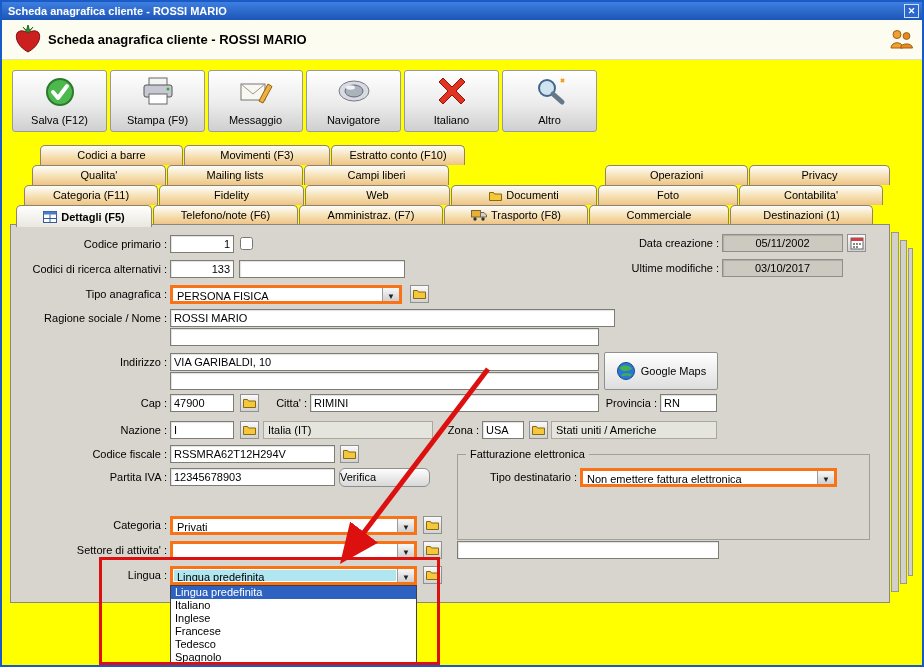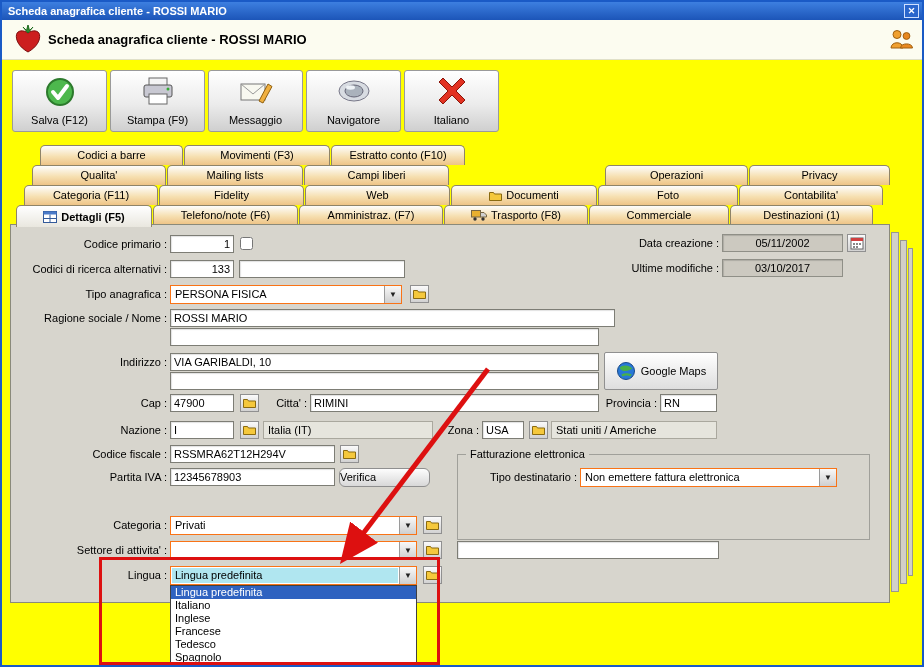--- a/index.html
+++ b/index.html
@@ -52,21 +52,21 @@
   .field { position:absolute; height:18px; background:#fff; border:1px solid #7d7d75;
     font-size:11px; padding:0 3px; z-index:4; font-family:inherit; color:#000;
     box-shadow:inset 1px 1px 1px rgba(0,0,0,0.12); }
   .field.num { text-align:right; }
   .cb { position:absolute; width:13px; height:13px; z-index:4; }
   .ro-box { position:absolute; height:18px; background:#ccc9c0; border:1px solid #8f8f87;
     font-size:11px; text-align:center; line-height:16px; z-index:4; color:#000;
     box-shadow:inset 1px 1px 1px rgba(0,0,0,0.15); }
   .desc-box { position:absolute; height:18px; background:#e6e5dd; border:1px solid #aaa89e;
     font-size:11px; line-height:16px; padding:0 4px; z-index:4; color:#000; }
-  .combo { position:absolute; height:19px; background:#fff; border:1px solid #f97316; z-index:4; }
+  .combo { position:absolute; height:19px; background:#fff; border:3px solid #f97316; z-index:4; }
   .combo .sel { position:absolute; left:1px; top:1px; right:18px; bottom:1px;
     font-size:11px; line-height:15px; padding:0 3px; white-space:nowrap; overflow:hidden; }
   .combo .sel.hl { background:#b0e6f0; }
   .combo .arrow { position:absolute; right:0; top:0; width:17px; height:100%;
     background:linear-gradient(#f8f8f8,#cfcfcf); border-left:1px solid #9a9a9a;
     text-align:center; font-size:8px; line-height:17px; color:#222; cursor:pointer; }
   .mini-btn { position:absolute; width:19px; height:18px;
     background:linear-gradient(#fafafa,#d2d2d2); border:1px solid #909090; z-index:4;
     display:flex; align-items:center; justify-content:center; cursor:pointer; }
   .push-btn { position:absolute; background:linear-gradient(#fdfdfd,#d8d8d8);
@@ -158,20 +158,30 @@
     <div class="tlabel">Navigatore</div>
   </div>
   <div class="toolbar-btn" style="left:402px">
     <div class="ticon">
       <svg width="30" height="30" viewBox="0 0 30 30">
         <path d="M6 2 L15 11 L24 2 L28 6 L19 15 L28 24 L24 28 L15 19 L6 28 L2 24 L11 15 L2 6 Z" fill="#e23222" stroke="#8a1408"></path>
       </svg>
     </div>
     <div class="tlabel">Italiano</div>
   </div>
+  <div class="toolbar-btn" style="left:500px">
+    <div class="ticon">
+      <svg width="32" height="30" viewBox="0 0 32 30">
+        <circle cx="13" cy="12" r="8" fill="#cfe4f0" stroke="#446688" stroke-width="2"></circle>
+        <path d="M19 18 L28 26" stroke="#667788" stroke-width="5" stroke-linecap="round"></path>
+        <path d="M27 3 l3 3 M30 3 l-3 3" stroke="#f0a020" stroke-width="2"></path>
+      </svg>
+    </div>
+    <div class="tlabel">Altro</div>
+  </div>
 
   <div class="tab" style="left:38px;top:143px;width:143px">Codici a barre</div>
   <div class="tab" style="left:182px;top:143px;width:146px">Movimenti (F3)</div>
   <div class="tab" style="left:329px;top:143px;width:134px">Estratto conto (F10)</div>
 
   <div class="tab" style="left:30px;top:163px;width:134px">Qualita'</div>
   <div class="tab" style="left:165px;top:163px;width:136px">Mailing lists</div>
   <div class="tab" style="left:302px;top:163px;width:145px">Campi liberi</div>
   <div class="tab" style="left:603px;top:163px;width:143px">Operazioni</div>
   <div class="tab" style="left:747px;top:163px;width:141px">Privacy</div>

